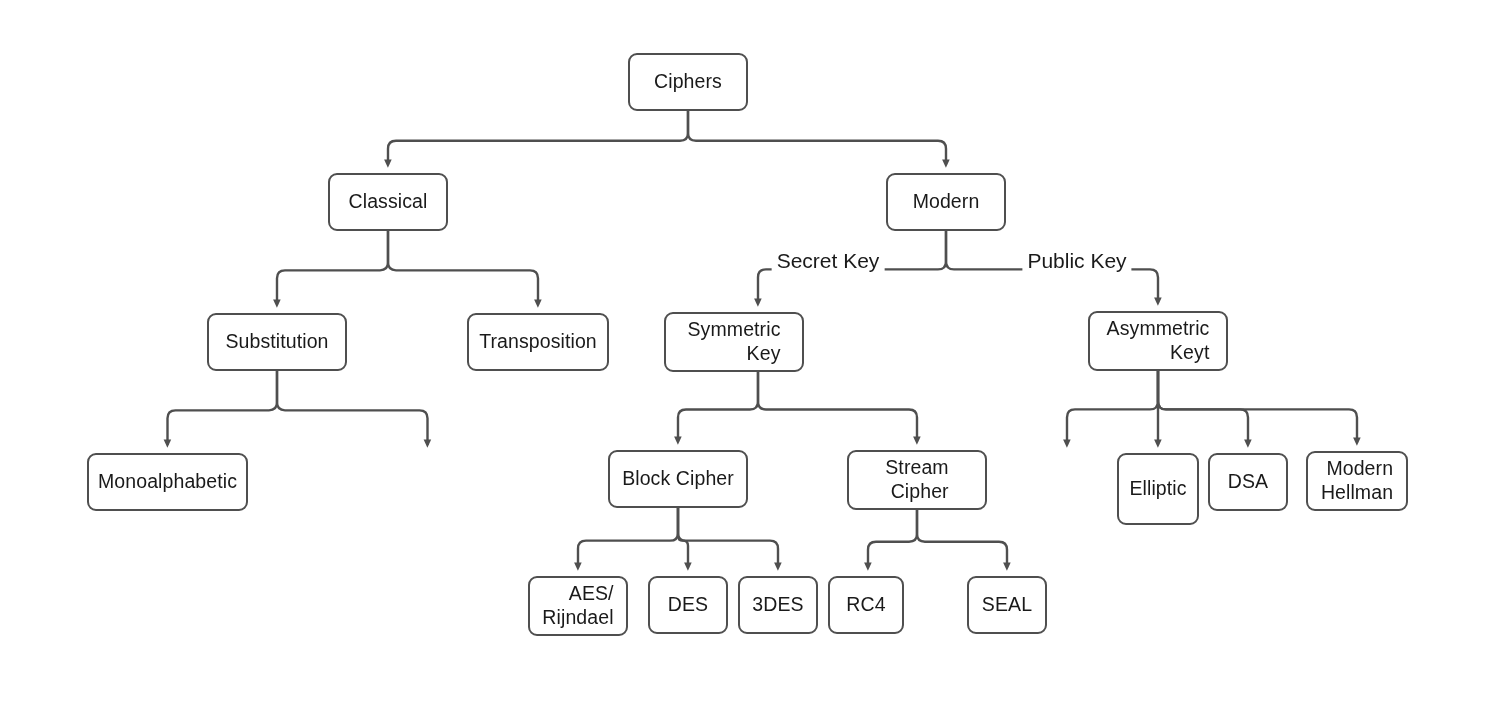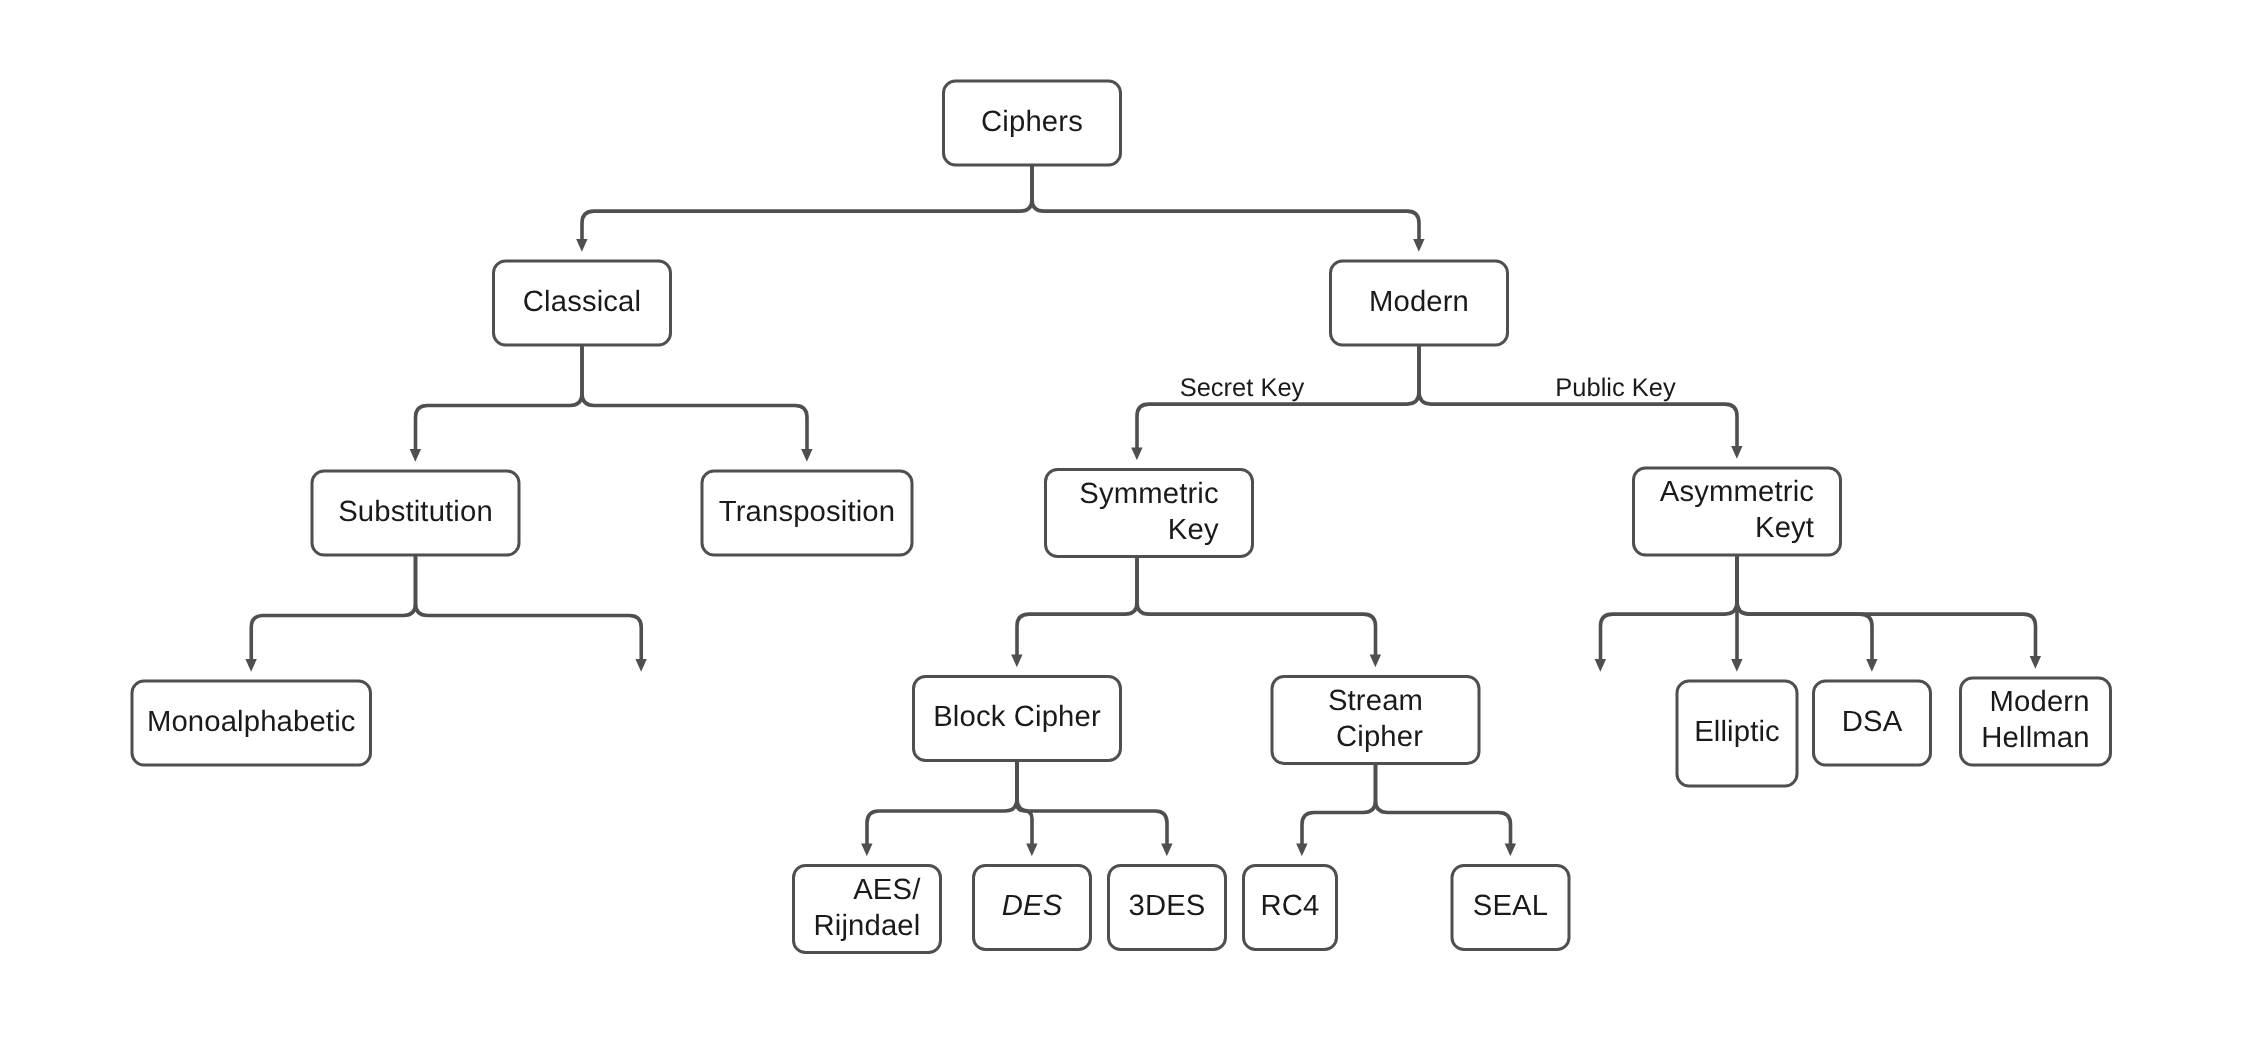--- a/index.html
+++ b/index.html
@@ -49,21 +49,21 @@
     font-size: 19.5px;
     line-height: 1.22;
     letter-spacing: 0.1px;
     white-space: pre-line;
     padding: 0 4px;
   }
   .edge-label {
     position: absolute;
     color: #1a1a1a;
     font-family: "Liberation Sans", sans-serif;
-    font-size: 17px;
+    font-size: 21px;
     line-height: 1;
     white-space: nowrap;
     transform: translateX(-50%);
     background: #ffffff;
     padding: 0 5px;
   }
 </style>
 </head>
 <body>
 
@@ -96,34 +96,34 @@
         <path d="M 917 510 L 917 533.68 Q 917 541.68 925 541.68 L 999 541.68 Q 1007 541.68 1007 549.68 L 1007 567" marker-end="url(#arrowhead)"></path>
       </g>
   </svg>
 
   <div id="node-layer">
       <div class="node" style="left: 628px; top: 53px; width: 120px; height: 58px;">Ciphers</div>
       <div class="node" style="left: 328px; top: 173px; width: 120px; height: 58px;">Classical</div>
       <div class="node" style="left: 886px; top: 173px; width: 120px; height: 58px;">Modern</div>
       <div class="node" style="left: 207px; top: 313px; width: 140px; height: 58px;">Substitution</div>
       <div class="node" style="left: 467px; top: 313px; width: 142px; height: 58px;">Transposition</div>
-      <div class="node" style="left: 696px; top: 312px; width: 140px; height: 60px;">Symmetric
+      <div class="node" style="left: 664px; top: 312px; width: 140px; height: 60px;">Symmetric
 Key</div>
       <div class="node" style="left: 1088px; top: 311px; width: 140px; height: 60px;">Asymmetric
 Keyt</div>
       <div class="node" style="left: 87px; top: 453px; width: 161px; height: 58px;">Monoalphabetic</div>
       <div class="node" style="left: 608px; top: 450px; width: 140px; height: 58px;">Block Cipher</div>
       <div class="node" style="left: 847px; top: 450px; width: 140px; height: 60px;">Stream
 Cipher</div>
       <div class="node" style="left: 1117px; top: 453px; width: 82px; height: 72px;">Elliptic</div>
       <div class="node" style="left: 1208px; top: 453px; width: 80px; height: 58px;">DSA</div>
       <div class="node" style="left: 1306px; top: 451px; width: 102px; height: 60px;">Modern
 Hellman</div>
       <div class="node" style="left: 528px; top: 576px; width: 100px; height: 60px;">AES/
 Rijndael</div>
-      <div class="node" style="left: 648px; top: 576px; width: 80px; height: 58px; font-style: italic;">DES</div>
+      <div class="node" style="left: 648px; top: 576px; width: 80px; height: 58px;">DES</div>
       <div class="node" style="left: 738px; top: 576px; width: 80px; height: 58px;">3DES</div>
-      <div class="node" style="left: 828px; top: 576px; width: 64px; height: 58px;">RC4</div>
+      <div class="node" style="left: 828px; top: 576px; width: 76px; height: 58px;">RC4</div>
       <div class="node" style="left: 967px; top: 576px; width: 80px; height: 58px;">SEAL</div>
       <div class="edge-label" style="left: 828px; top: 250px;">Secret Key</div>
       <div class="edge-label" style="left: 1047px; top: 250px; margin-left: 30px;">Public Key</div>
     </div>
 </div>
 
 </body></html>

